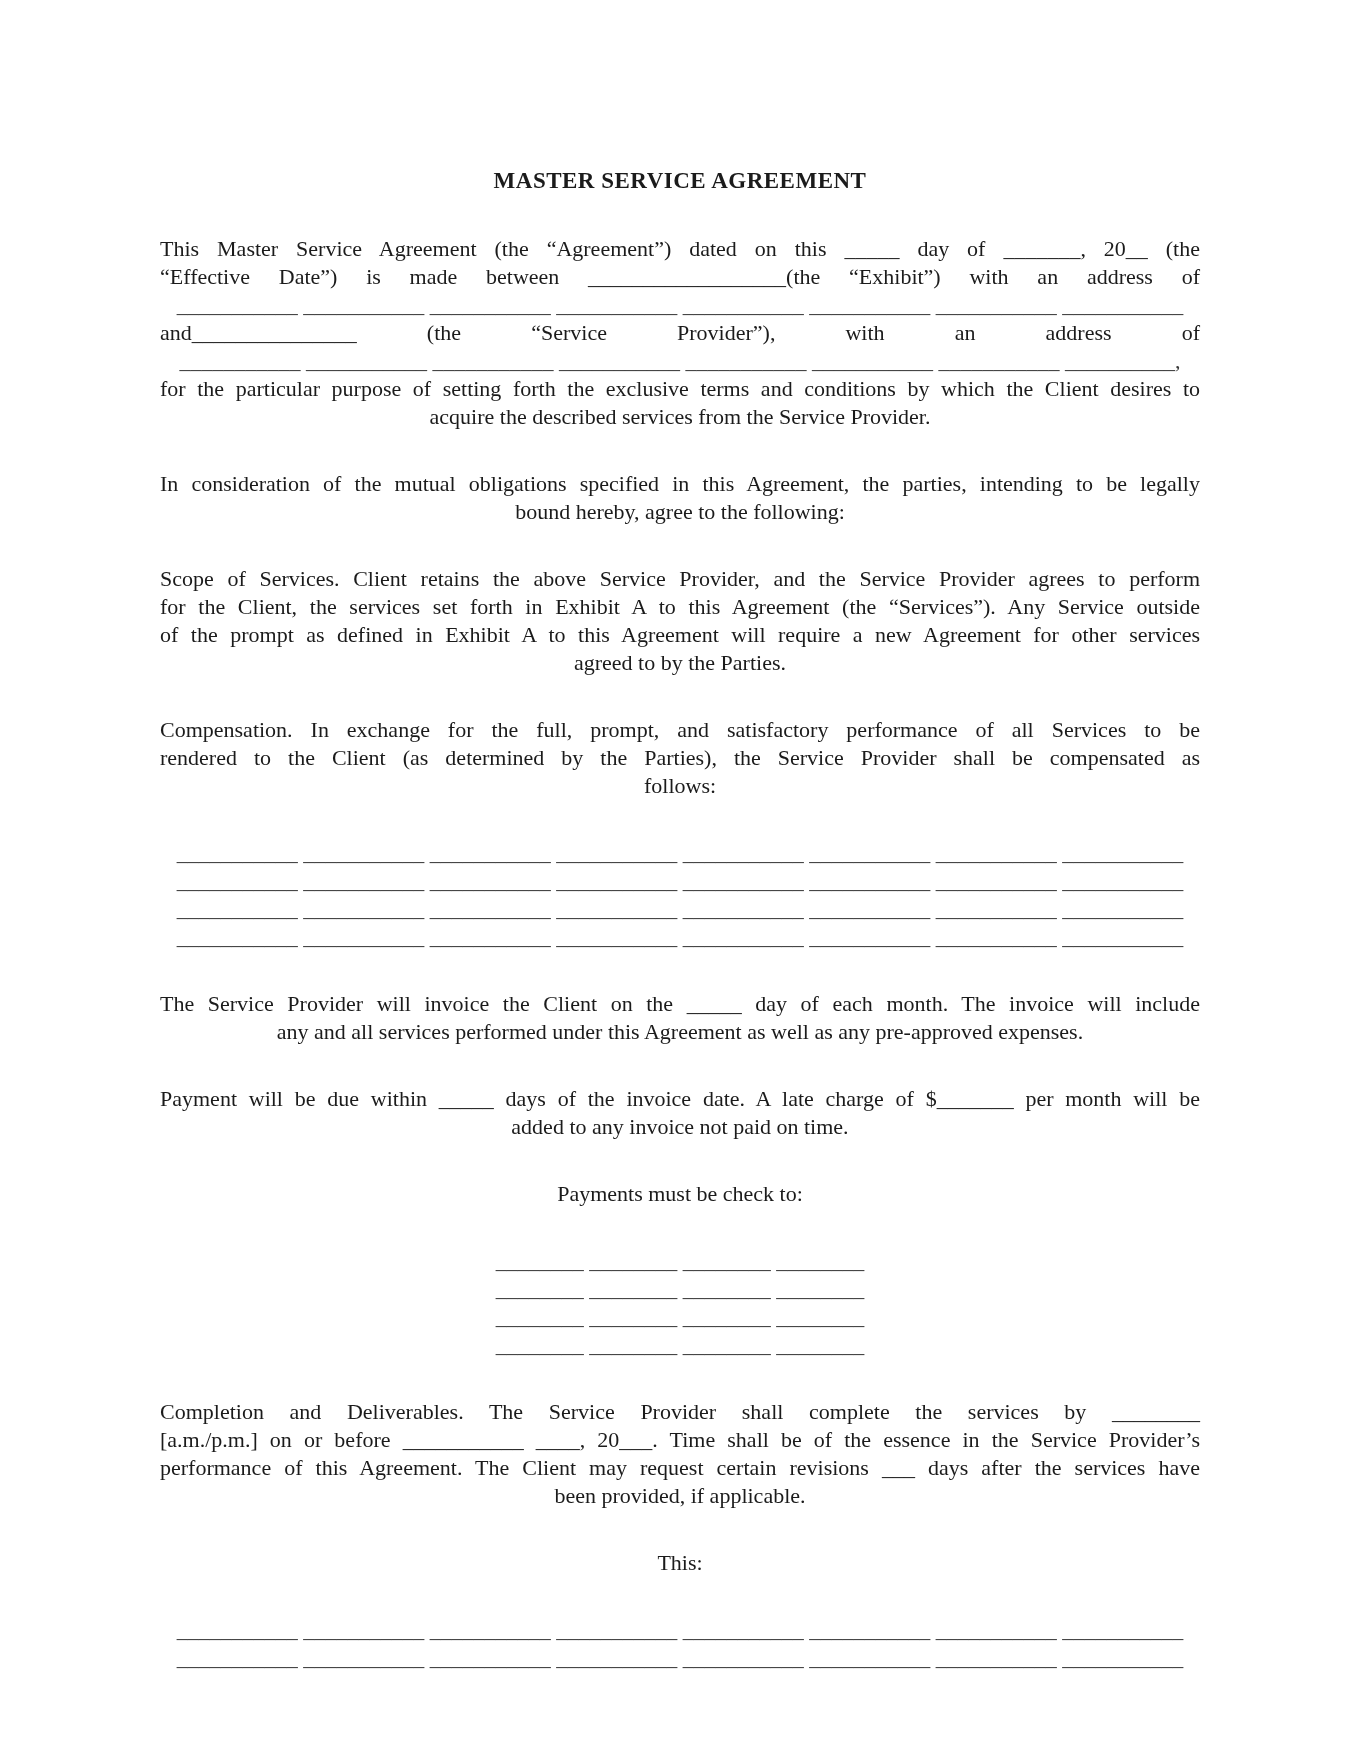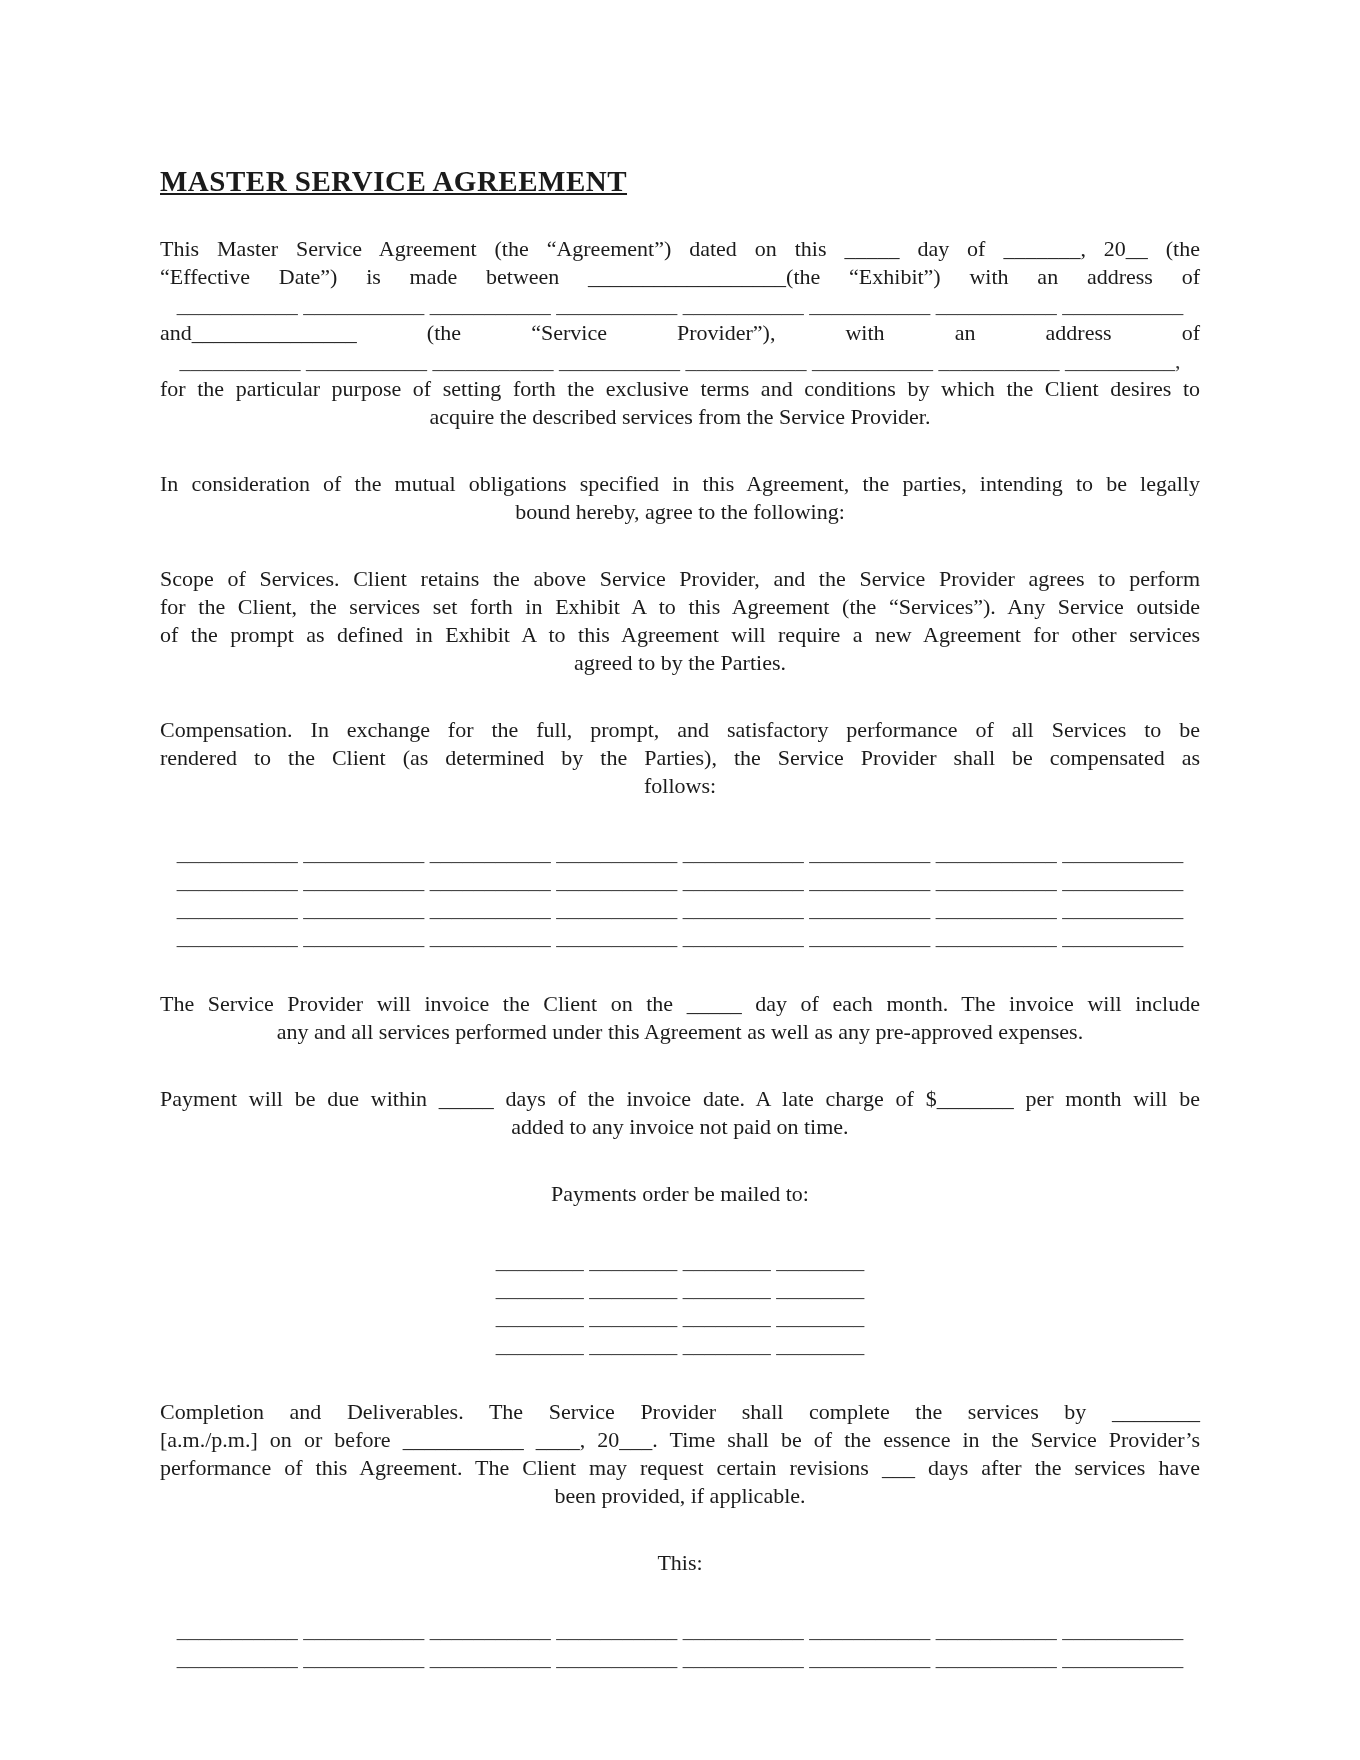--- a/index.html
+++ b/index.html
@@ -15,24 +15,23 @@
   }
   .page {
     box-sizing: border-box;
     width: 1360px;
     height: 1760px;
     padding: 166px 160px 40px 160px;
     overflow: hidden;
     background: #ffffff;
   }
   .doc-title {
-    text-align: left;
+    text-align: center;
     font-weight: bold;
-    text-decoration: underline;
-    font-size: 29px;
+    font-size: 23px;
     line-height: 30px;
     letter-spacing: 0.5px;
   }
   .para {
     margin-top: 39px;
     font-size: 22px;
   }
   .line {
     line-height: 28px;
     white-space: normal;
@@ -89,21 +88,21 @@
     </div>
   <div class="para">
       <div class="line jst"><span>The Service Provider will invoice the Client on the _____ day of each month. The invoice will include</span></div>
       <div class="line"><span>any and all services performed under this Agreement as well as any pre-approved expenses.</span></div>
     </div>
   <div class="para">
       <div class="line jst"><span>Payment will be due within _____ days of the invoice date. A late charge of $_______ per month will be</span></div>
       <div class="line"><span>added to any invoice not paid on time.</span></div>
     </div>
   <div class="para">
-      <div class="line"><span>Payments order be mailed to:</span></div>
+      <div class="line"><span>Payments must be check to:</span></div>
     </div>
   <div class="para">
       <div class="line blank"><span>________ ________ ________ ________</span></div>
       <div class="line blank"><span>________ ________ ________ ________</span></div>
       <div class="line blank"><span>________ ________ ________ ________</span></div>
       <div class="line blank"><span>________ ________ ________ ________</span></div>
     </div>
   <div class="para">
       <div class="line jst"><span class="b">Completion and Deliverables.</span><span> The Service Provider shall complete the services by ________</span></div>
       <div class="line jst"><span>[a.m./p.m.] on or before ___________ ____, 20___. Time shall be of the essence in the Service Provider’s</span></div>

